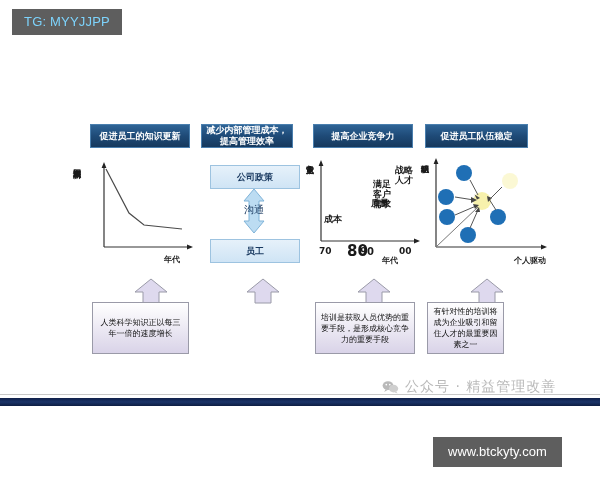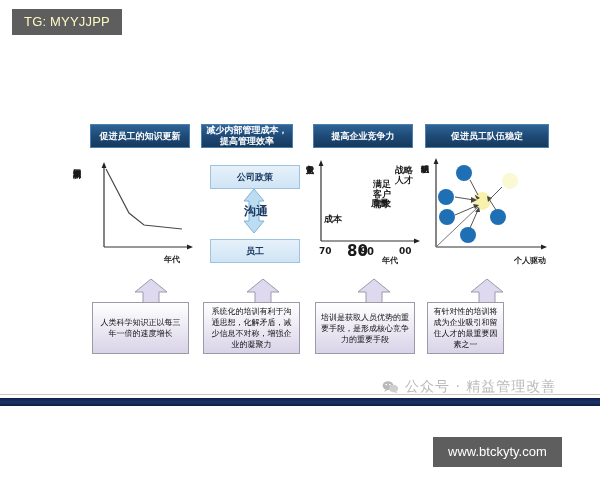--- a/index.html
+++ b/index.html
@@ -5,21 +5,21 @@
   html,body{margin:0;padding:0;}
   body{
     width:600px;height:480px;position:relative;overflow:hidden;
     background:#ffffff;
     font-family:"DejaVu Sans","Liberation Sans",sans-serif;
   }
 
   
   .tg-badge{
     position:absolute;left:12px;top:9px;
-    background:#5e5e5e;color:#fef9c3;
+    background:#5e5e5e;color:#7dd3fc;
     font-size:13px;letter-spacing:.2px;
     padding:5px 12px 6px 12px;
     font-family:"Liberation Sans",sans-serif;
   }
   .url-badge{
     position:absolute;left:433px;top:437px;
     background:#5e5e5e;color:#ffffff;
     font-size:13px;
     padding:7px 15px 8px 15px;
     font-family:"Liberation Sans",sans-serif;
@@ -55,21 +55,21 @@
     position:absolute;top:64px;height:24px;
     background:linear-gradient(180deg,#2f6496 0%,#1e4a77 50%,#16395d 100%);
     border:1px solid #4a7fae;
     color:#ffffff;font-size:9px;font-weight:bold;line-height:11px;
     display:flex;align-items:center;justify-content:center;text-align:center;
     padding:0 3px;box-sizing:border-box;
   }
   .hdr0{left:90px;width:100px;}
   .hdr1{left:201px;width:92px;}
   .hdr2{left:313px;width:100px;}
-  .hdr3{left:425px;width:124px;}
+  .hdr3{left:425px;width:103px;}
 
   
   .panel{position:absolute;top:95px;height:120px;}
   .p0{left:72px;width:126px;}
   .p1{left:198px;width:112px;}
   .p2{left:305px;width:118px;}
   .p3{left:420px;width:134px;}
 
   .axis-lbl{
     position:absolute;font-size:8px;color:#1a1a1a;line-height:9px;font-weight:bold;
@@ -141,22 +141,22 @@
 
   <div class="panel p1">
     <div style="position:absolute;left:12px;top:10px;width:88px;height:22px;
                 background:linear-gradient(180deg,#e6f1fa 0%,#cfe4f5 100%);
                 border:1px solid #9dc3e0;display:flex;align-items:center;justify-content:center;
                 font-size:9px;font-weight:bold;color:#17375e;">公司政策</div>
 
     <svg width="112" height="52" style="position:absolute;left:0px;top:32px;">
       <polygon points="56,2 66,14 61,14 61,34 66,34 56,46 46,34 51,34 51,14 46,14" fill="#bcdcf2" stroke="#7fb3d8" stroke-width="1"></polygon>
     </svg>
-    <div style="position:absolute;left:42px;top:48px;width:28px;text-align:right;
-                font-size:12px;font-weight:bold;color:#17375e;">沟通</div>
+    <div style="position:absolute;left:42px;top:48px;width:28px;text-align:center;
+                font-size:10px;font-weight:normal;color:#17375e;">沟通</div>
 
     <div style="position:absolute;left:12px;top:84px;width:88px;height:22px;
                 background:linear-gradient(180deg,#e6f1fa 0%,#cfe4f5 100%);
                 border:1px solid #9dc3e0;display:flex;align-items:center;justify-content:center;
                 font-size:9px;font-weight:bold;color:#17375e;">员工</div>
   </div>
 
   <div class="panel p2">
     <div class="axis-lbl v-lbl" style="left:0px;top:4px;">竞争重点</div>
 
@@ -221,21 +221,20 @@
     <polygon points="17,1 33,14 25,14 25,25 9,25 9,14 1,14" fill="#ded9ee" stroke="#9a9aa8" stroke-width="1"></polygon>
   </svg>
   <svg class="uparrow a2" viewBox="0 0 34 26">
     <polygon points="17,1 33,14 25,14 25,25 9,25 9,14 1,14" fill="#ded9ee" stroke="#9a9aa8" stroke-width="1"></polygon>
   </svg>
   <svg class="uparrow a3" viewBox="0 0 34 26">
     <polygon points="17,1 33,14 25,14 25,25 9,25 9,14 1,14" fill="#ded9ee" stroke="#9a9aa8" stroke-width="1"></polygon>
   </svg>
 
   <div class="cap c0">人类科学知识正以每三年一倍的速度增长</div>
-  <div class="cap c1">系统化的培训有利于沟通思想，化解矛盾，减少信息不对称，增强企业的凝聚力</div>
   <div class="cap c2">培训是获取人员优势的重要手段，是形成核心竞争力的重要手段</div>
   <div class="cap c3">有针对性的培训将成为企业吸引和留住人才的最重要因素之一</div>
 
   <div class="watermark">
     <svg class="wm-icon" viewBox="0 0 17 14">
       <ellipse cx="6" cy="5.6" rx="5.4" ry="4.4" fill="#b9b9b9"></ellipse>
       <polygon points="3.6,9.2 2.2,12 5.6,10" fill="#b9b9b9"></polygon>
       <ellipse cx="11.6" cy="8.6" rx="4.6" ry="3.8" fill="#cfcfcf"></ellipse>
       <polygon points="14.2,11.4 15.6,13.6 12.6,12.4" fill="#cfcfcf"></polygon>
       <circle cx="4.3" cy="4.6" r=".85" fill="#ffffff"></circle>

